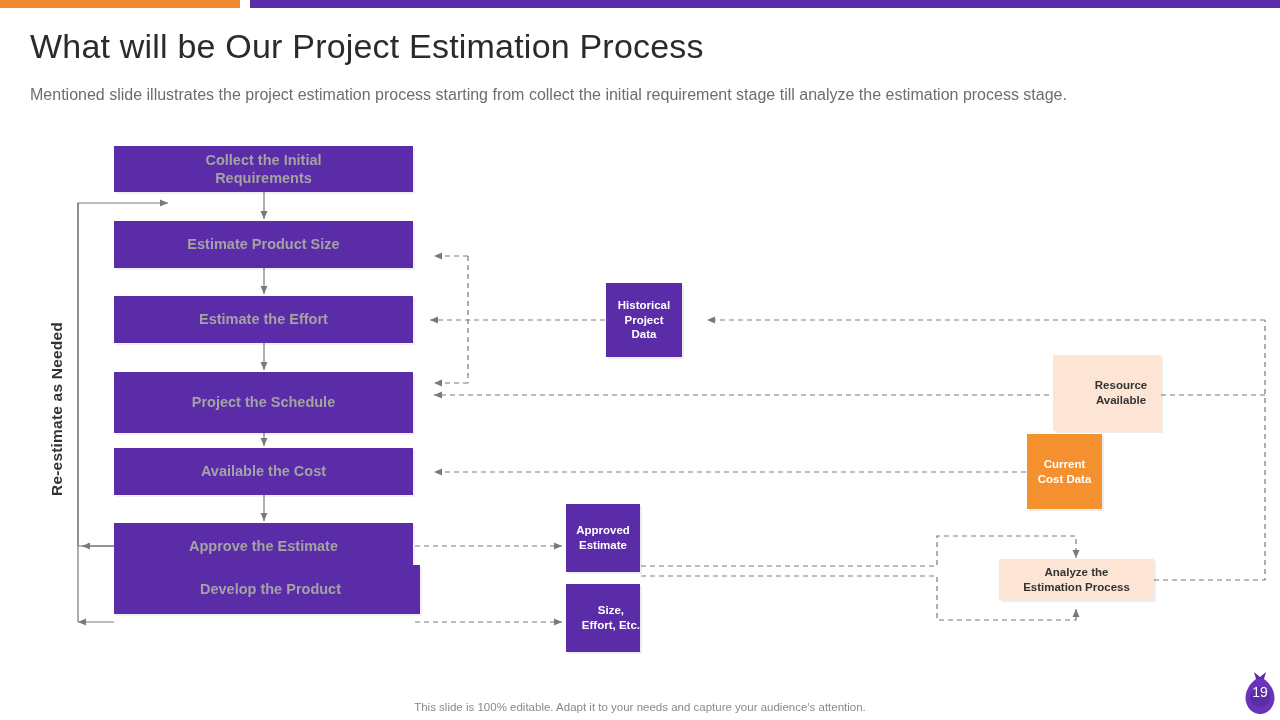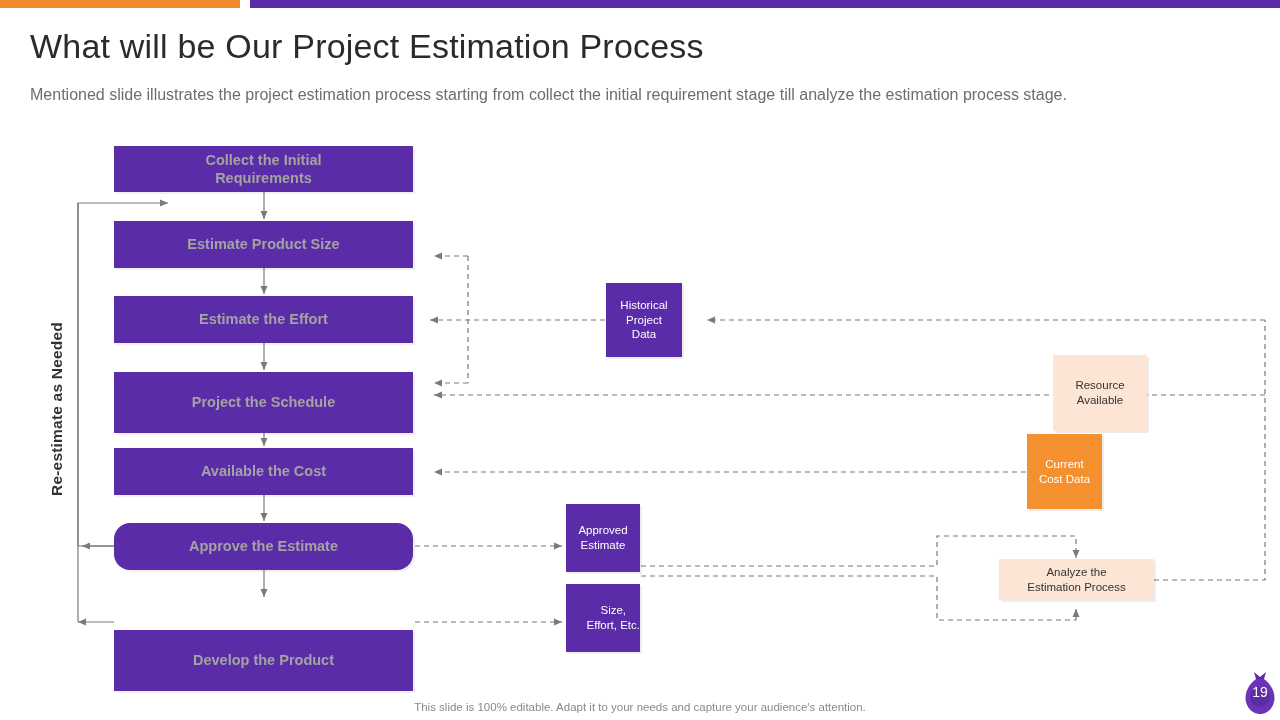--- a/index.html
+++ b/index.html
@@ -57,21 +57,21 @@
   }
 
   
   .side-box {
     position: absolute;
     display: flex;
     align-items: center;
     justify-content: center;
     text-align: center;
     font-size: 11.5px;
-    font-weight: normal;
+    font-weight: bold;
     line-height: 1.3;
     box-shadow: 2px 2px 0 rgba(0,0,0,0.07);
   }
   .sb-purple { background: #5B2CA8; color: #ffffff; }
   .sb-orange { background: #F5902F; color: #ffffff; }
   .sb-peach  { background: #FCE5D4; color: #333333; }
 
   
   #connectors {
     position: absolute;
@@ -197,33 +197,33 @@
 </div>
 
 <div class="stage" style="top:372px; height:61px;">
   <span>Project the Schedule</span>
 </div>
 
 <div class="stage" style="top:448px; height:47px;">
   <span>Available the Cost</span>
 </div>
 
-<div class="stage" style="top:523px; height:47px;border-radius:16px;">
+<div class="stage" style="top:523px; height:47px;">
   <span>Approve the Estimate</span>
 </div>
 
-<div class="stage" style="top:630px; height:61px;">
+<div class="stage" style="top:565px; height:49px;padding-left:7px;">
   <span>Develop the Product</span>
 </div>
 
 <div class="side-box sb-purple" style="left:606px; top:283px; width:76px; height:74px;">
   <span>Historical<br>Project<br>Data</span>
 </div>
 
-<div class="side-box sb-peach" style="left:1053px; top:355px; width:94px; height:76px;">
+<div class="side-box sb-peach" style="left:1053px; top:355px; width:80px; height:76px;padding-left:28px;">
   <span>Resource<br>Available</span>
 </div>
 
 <div class="side-box sb-orange" style="left:1027px; top:434px; width:75px; height:75px;">
   <span>Current<br>Cost Data</span>
 </div>
 
 <div class="side-box sb-purple" style="left:566px; top:504px; width:74px; height:68px;">
   <span>Approved<br>Estimate</span>
 </div>

